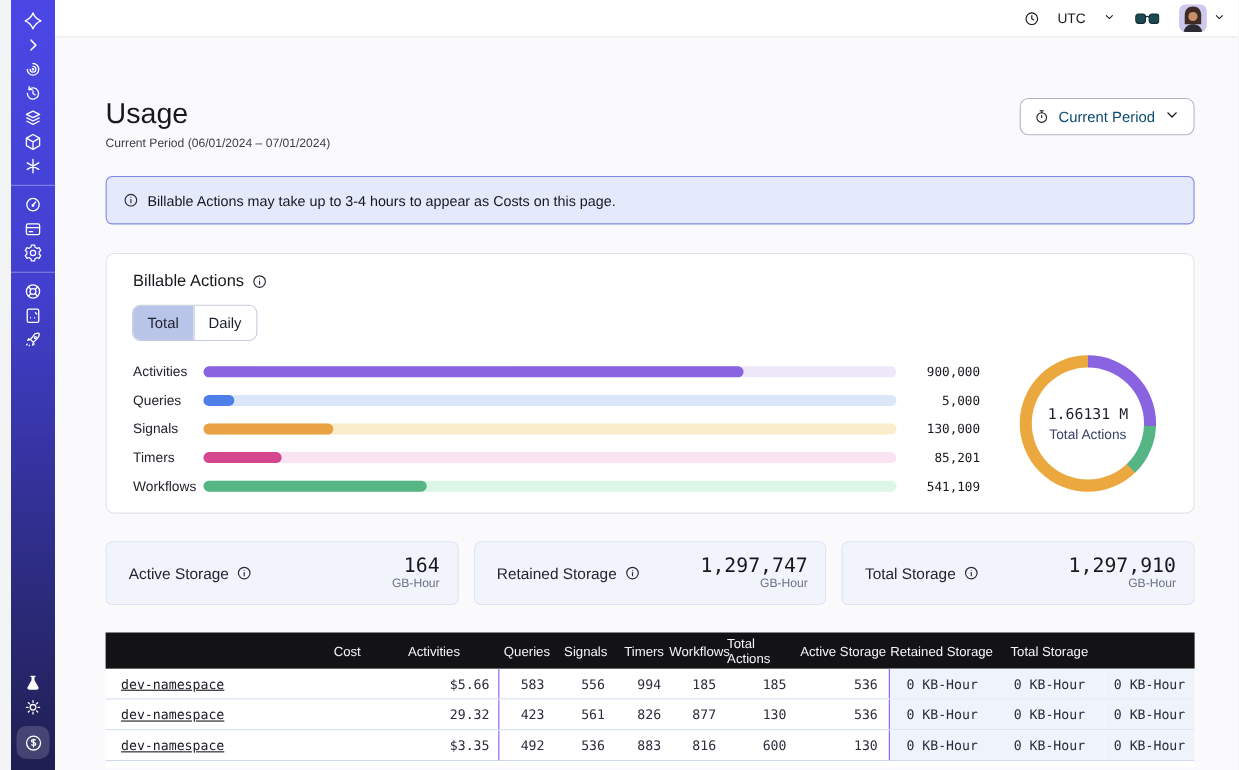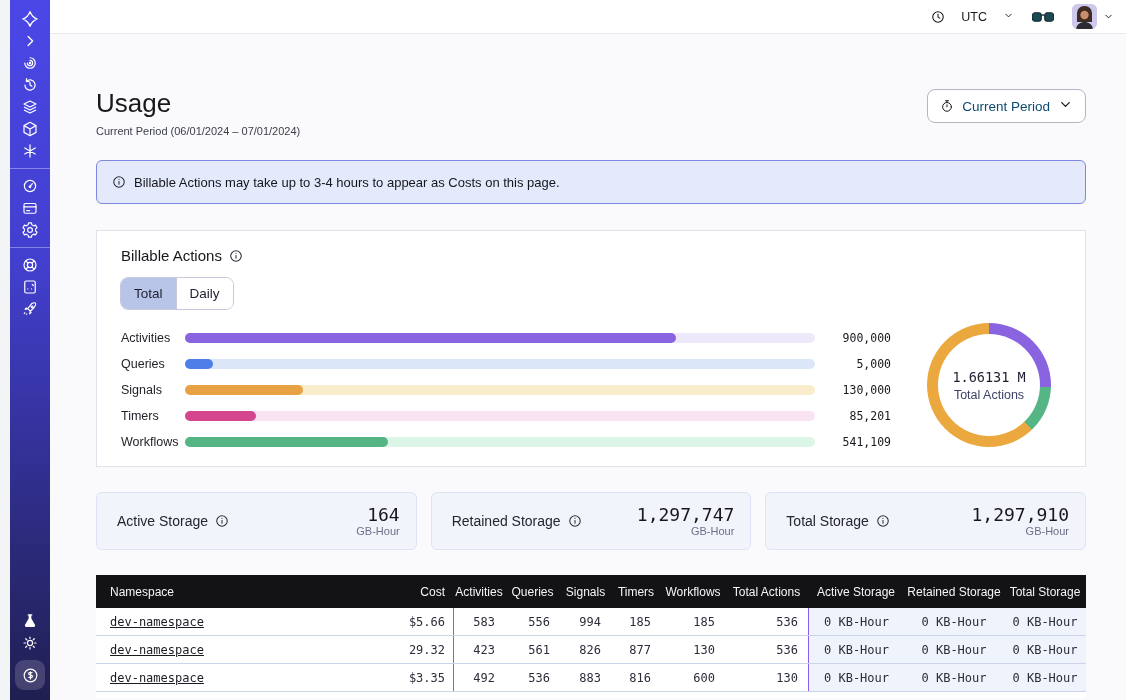--- a/index.html
+++ b/index.html
@@ -43,21 +43,21 @@
     padding:0 12px; font-size:13.5px; color:#0c4a6e; cursor:pointer; }
   .period-btn svg { width:15px; height:15px; }
 
   .banner { position:absolute; left:46px; right:40px; top:126px; height:44px; background:#E4E9FB;
     border:1px solid #7D88E0; border-radius:6px; display:flex; align-items:center; gap:8px;
     padding:0 15px; font-size:13px; color:#16171F; }
   .iicon svg { width:14px; height:14px; display:block; color:#2A2C38; }
 
   
   .bill-card { position:absolute; left:46px; right:40px; top:196px; height:237px; background:#fff;
-    border:1px solid #E2E3EA; border-radius:0; }
+    border:1px solid #E2E3EA; border-radius:8px; }
   .bill-title { position:absolute; left:24px; top:16px; display:flex; align-items:center; gap:7px;
     font-size:15px; font-weight:500; color:#17181D; }
   .tabs { position:absolute; left:23px; top:46px; display:flex; border:1px solid #C6CADC;
     border-radius:8px; overflow:hidden; background:#fff; }
   .tab { height:31px; display:flex; align-items:center; padding:0 13px; font-size:13.5px;
     color:#1E2030; cursor:pointer; background:#fff; }
   .tab.active { background:#B9C4E9; }
   .tab + .tab { border-left:1px solid #C6CADC; }
 
   .bars { position:absolute; left:24px; top:94px; width:770px; }
@@ -397,21 +397,20 @@
         </span>
         <span class="stor-right">
           <div class="stor-val">1,297,910</div>
           <div class="stor-unit">GB-Hour</div>
         </span>
       </div>
     </div>
 
     <div class="usage-table">
       <div class="trow thead">
-        <div class="cell cl">Namespace</div>
         <div class="cell cr cost">Cost</div>
         <div class="cell cc">Activities</div>
         <div class="cell cc">Queries</div>
         <div class="cell cc">Signals</div>
         <div class="cell cc">Timers</div>
         <div class="cell cc">Workflows</div>
         <div class="cell cc">Total Actions</div>
         <div class="cell cc">Active Storage</div>
         <div class="cell cc">Retained Storage</div>
         <div class="cell cc">Total Storage</div>

